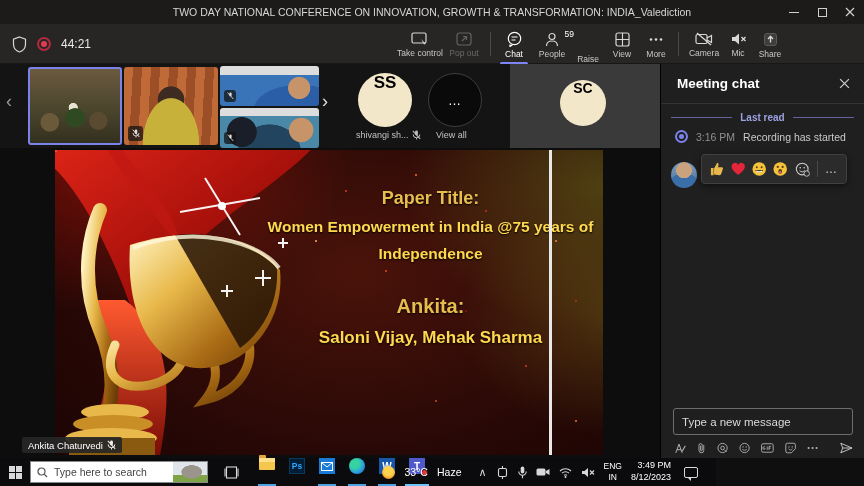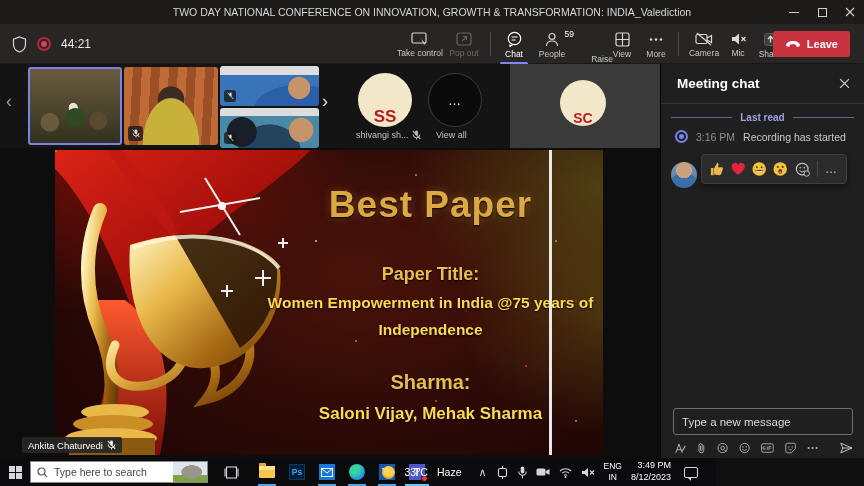--- a/index.html
+++ b/index.html
@@ -41,21 +41,21 @@
 
   
   .stage { left:0; top:64px; width:660px; height:394px; background:#0d0d0d; }
   .strip { position:absolute; left:0; top:0; width:660px; height:84px; background:#141414; }
   .chev { position:absolute; top:28px; color:#9a9a9a; font-size:18px; line-height:18px; }
   .thumb { position:absolute; border-radius:3px; overflow:hidden; }
   .micbadge { position:absolute; left:4px; bottom:4px; width:15px; height:15px;
     border-radius:3px; background:rgba(20,20,20,.75); display:flex; align-items:center;
     justify-content:center; }
   .avatar-circ { position:absolute; border-radius:50%; background:#f2e7c9;
-    display:flex; align-items:flex-end; justify-content:center; color:#b91c1c;
+    display:flex; align-items:flex-start; justify-content:center; color:#000000;
     font-weight:bold; }
   .strip-label { position:absolute; color:#c2c2c2; font-size:9px; white-space:nowrap;
     display:flex; align-items:center; gap:3px; }
   .viewall-circ { position:absolute; border-radius:50%; background:#0a0a0a;
     border:1px solid #3d3d3d; display:flex; align-items:center; justify-content:center;
     color:#fff; font-size:13px; letter-spacing:1px; }
   .sc-tile { position:absolute; left:510px; top:0; width:150px; height:84px; background:#3a3a3a; }
 
   
   .slide { position:absolute; left:55px; top:86px; width:548px; height:305px;
@@ -145,21 +145,21 @@
   .winlogo i { background:#d8d8d8; }
   .searchbox { position:relative; width:178px; height:22px; background:#fff;
     border:1px solid #888; display:flex; align-items:center; gap:6px; padding:0 6px;
     overflow:hidden; }
   .searchbox .ph { color:#444; font-size:10.5px; white-space:nowrap; }
   .eleph { position:absolute; right:0; top:0; width:34px; height:22px;
     background:
       radial-gradient(ellipse at 55% 45%, #9a948c 0 38%, transparent 40%),
       linear-gradient(180deg, #dfe5ea 60%, #7fa347 60%); }
   .tv-btn { width:30px; height:28px; display:flex; align-items:center; justify-content:center; margin-left:8px; }
-  .appbtn { position:relative; width:30px; height:28px; display:flex; align-items:center;
+  .appbtn { position:relative; width:30px; height:28px; display:flex; align-items:flex-start;
     justify-content:center; }
   .appbtn .ul { position:absolute; left:6px; right:6px; bottom:0; height:2px; background:#4fa3e3; }
   .folder-ic { position:relative; width:16px; height:12px; background:#f4c64c;
     border-radius:1px; }
   .folder-ic::before { content:""; position:absolute; left:0; top:-3px; width:7px;
     height:3px; background:#e0a93a; border-radius:1px 1px 0 0; }
   .folder-ic::after { content:""; position:absolute; left:0; top:0; width:16px; height:4px;
     background:#ffe08a; }
   .ps-ic { width:16px; height:16px; background:#001e36; color:#31a8ff; font-size:8.5px;
     font-weight:bold; display:flex; align-items:center; justify-content:center;
@@ -243,21 +243,21 @@
 
     <div class="tbtn" style="left:530px;">
       <svg width="14" height="15" viewBox="0 0 14 15">
         <circle cx="7" cy="4.5" r="3" fill="none" stroke="#d8d8d8" stroke-width="1.2"></circle>
         <path d="M1.5 14 C1.5 10.5 4 9 7 9 C10 9 12.5 10.5 12.5 14" fill="none" stroke="#d8d8d8" stroke-width="1.2"></path>
       </svg>
       <span class="badge59">59</span>
       <span class="lbl">People</span>
     </div>
 
-    <div class="tbtn" style="left:580px;gap:28px;">
+    <div class="tbtn" style="left:566px;gap:28px;">
       <svg width="14" height="15" viewBox="0 0 14 15">
         <path d="M4 7 V2.5 a1.1 1.1 0 0 1 2.2 0 V6 M6.2 6 V1.6 a1.1 1.1 0 0 1 2.2 0 V6 M8.4 6 V2.5 a1.1 1.1 0 0 1 2.2 0 V8 M10.6 8 l1.6 -1.4 a1 1 0 0 1 1.4 1.4 l-3 4.5 a4.5 4.5 0 0 1 -3.8 2 C4 14.5 3.4 13.6 2.6 12 L1.2 9 a1 1 0 0 1 1.8 -.9 l1 1.6" fill="none" stroke="#d8d8d8" stroke-width="1.1" stroke-linecap="round" stroke-linejoin="round"></path>
       </svg>
       <span class="lbl">Raise</span>
     </div>
 
     <div class="tbtn" style="left:600px;">
       <svg width="15" height="15" viewBox="0 0 15 15">
         <rect x="1" y="1" width="13" height="13" rx="2" fill="none" stroke="#d8d8d8" stroke-width="1.2"></rect>
         <path d="M7.5 1 V14 M1 7.5 H14" stroke="#d8d8d8" stroke-width="1.1"></path>
@@ -294,26 +294,20 @@
     </div>
 
     <div class="tbtn" style="left:748px;">
       <svg width="15" height="15" viewBox="0 0 15 15">
         <rect x="1.5" y="1.5" width="12" height="12" rx="2.5" fill="#3d3d3d" stroke="#5a5a5a"></rect>
         <path d="M7.5 10.5 V4.5 M5 7 L7.5 4.2 L10 7" fill="none" stroke="#d8d8d8" stroke-width="1.3"></path>
       </svg>
       <span class="lbl">Share</span>
     </div>
 
-    <div class="leave-btn">
-      <svg width="16" height="8" viewBox="0 0 16 8">
-        <path d="M1 6 C1 2 5 1 8 1 C11 1 15 2 15 6 L12 7 L10.5 4.5 C9 4 7 4 5.5 4.5 L4 7 Z" fill="#fff"></path>
-      </svg>
-      <span class="lbl">Leave</span>
-    </div>
   </div>
 
   <div class="abs stage">
 
     <div class="strip">
       <span class="chev" style="left:6px;">‹</span>
 
       <div class="thumb" style="left:28px; top:3px; width:94px; height:78px;
            border:2px solid #7b83eb;
            background:
@@ -430,25 +424,24 @@
           <path d="M208 120 v16 M200 128 h16"></path>
           <path d="M172 135 v12 M166 141 h12"></path>
           <path d="M228 88 v10 M223 93 h10"></path>
         </g>
         <circle cx="167" cy="56" r="4" fill="#fff"></circle>
       </svg>
 
       <span class="sparks"></span>
 
       <div class="slide-text">
-        <div class="bp-title">Best Paper</div>
         <div class="pt-label">Paper Title:</div>
         <div class="pt-line">Women Empowerment in India @75 years of</div>
         <div class="pt-line">Independence</div>
-        <div class="au-label">Sharma:</div>
+        <div class="au-label">Ankita:</div>
         <div class="au-names">Saloni Vijay, Mehak Sharma</div>
       </div>
     </div>
 
     <div class="scrollbar"></div>
 
     <div class="presenter-tag">
       <span class="nm">Ankita Chaturvedi</span>
       <svg width="9" height="10" viewBox="0 0 8 9">
         <rect x="2.7" y="0.5" width="2.6" height="4.5" rx="1.3" fill="#eee"></rect>

